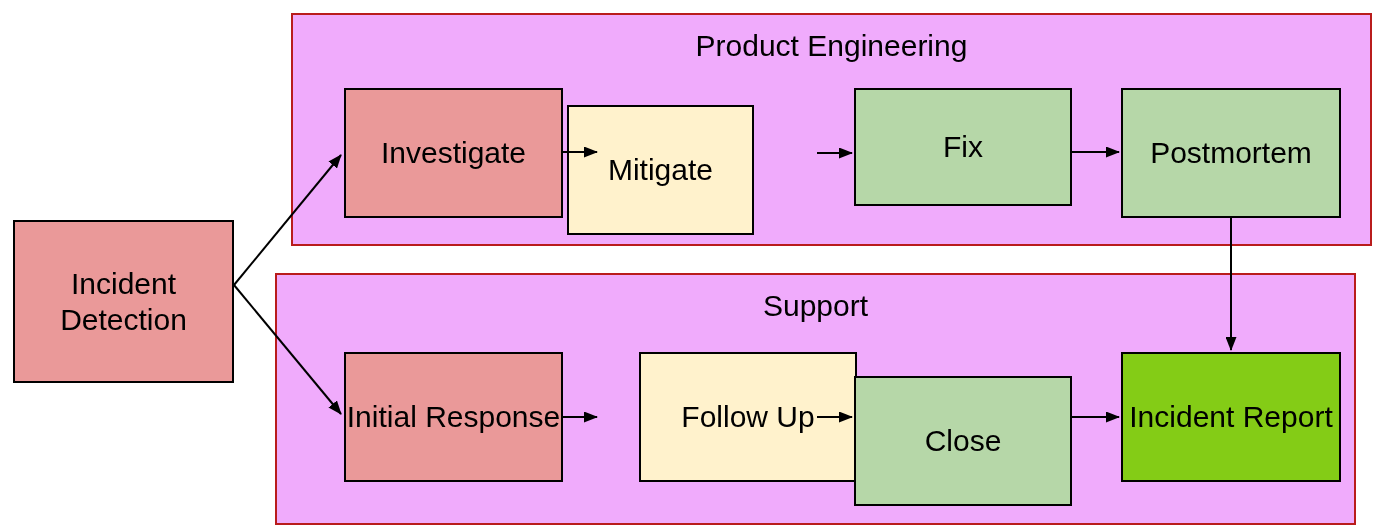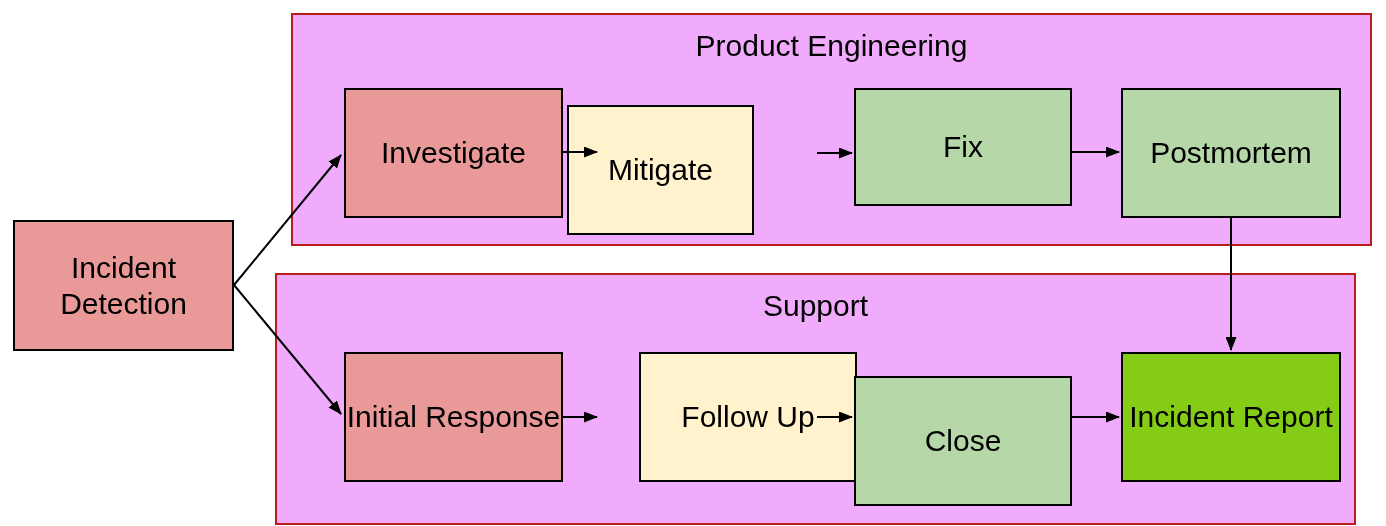--- a/index.html
+++ b/index.html
@@ -15,21 +15,21 @@
   .lane-title{
     position:absolute;left:0;right:0;top:14px;text-align:center;
     font-size:30px;line-height:1.15;color:#000000;
   }
   .node{
     position:absolute;border:2px solid #000000;box-sizing:border-box;
     display:flex;align-items:center;justify-content:center;text-align:center;
     font-size:30px;line-height:1.2;padding:0 0;
   }
   
-  #detection{left:13px;top:220px;width:221px;height:131px;}
+  #detection{left:13px;top:220px;width:221px;height:163px;}
   
   #lane-pe{left:291px;top:13px;width:1081px;height:233px;}
   
   #lane-sup{left:275px;top:273px;width:1081px;height:252px;}
   
   #n-investigate{left:344px;top:88px;width:219px;height:130px;}
   #n-mitigate  {left:567px;top:88px;width:187px;height:130px;margin-top:17px;}
   #n-fix       {left:854px;top:88px;width:218px;height:118px;}
   #n-postmortem{left:1121px;top:88px;width:220px;height:130px;}
   

